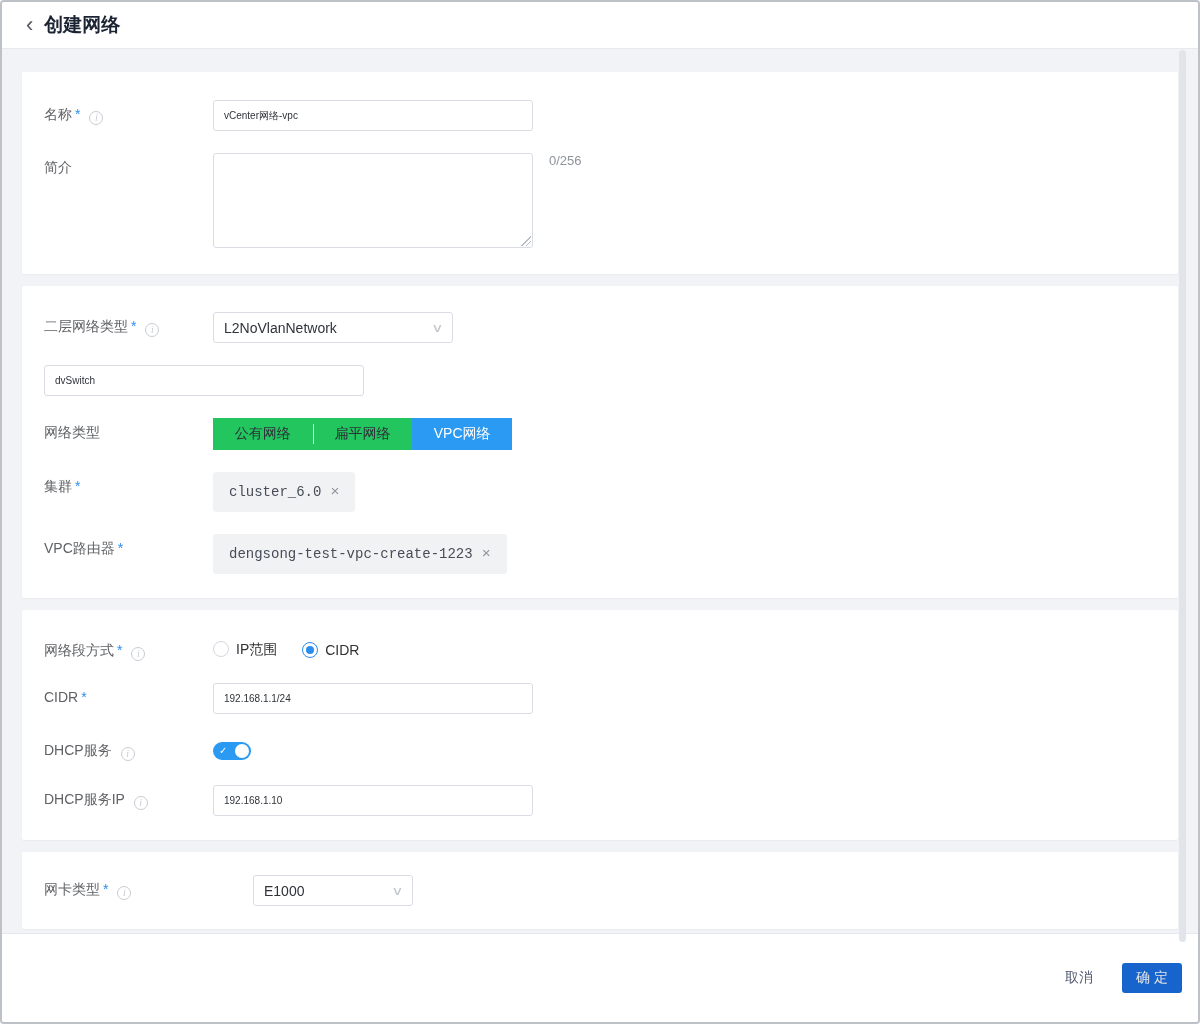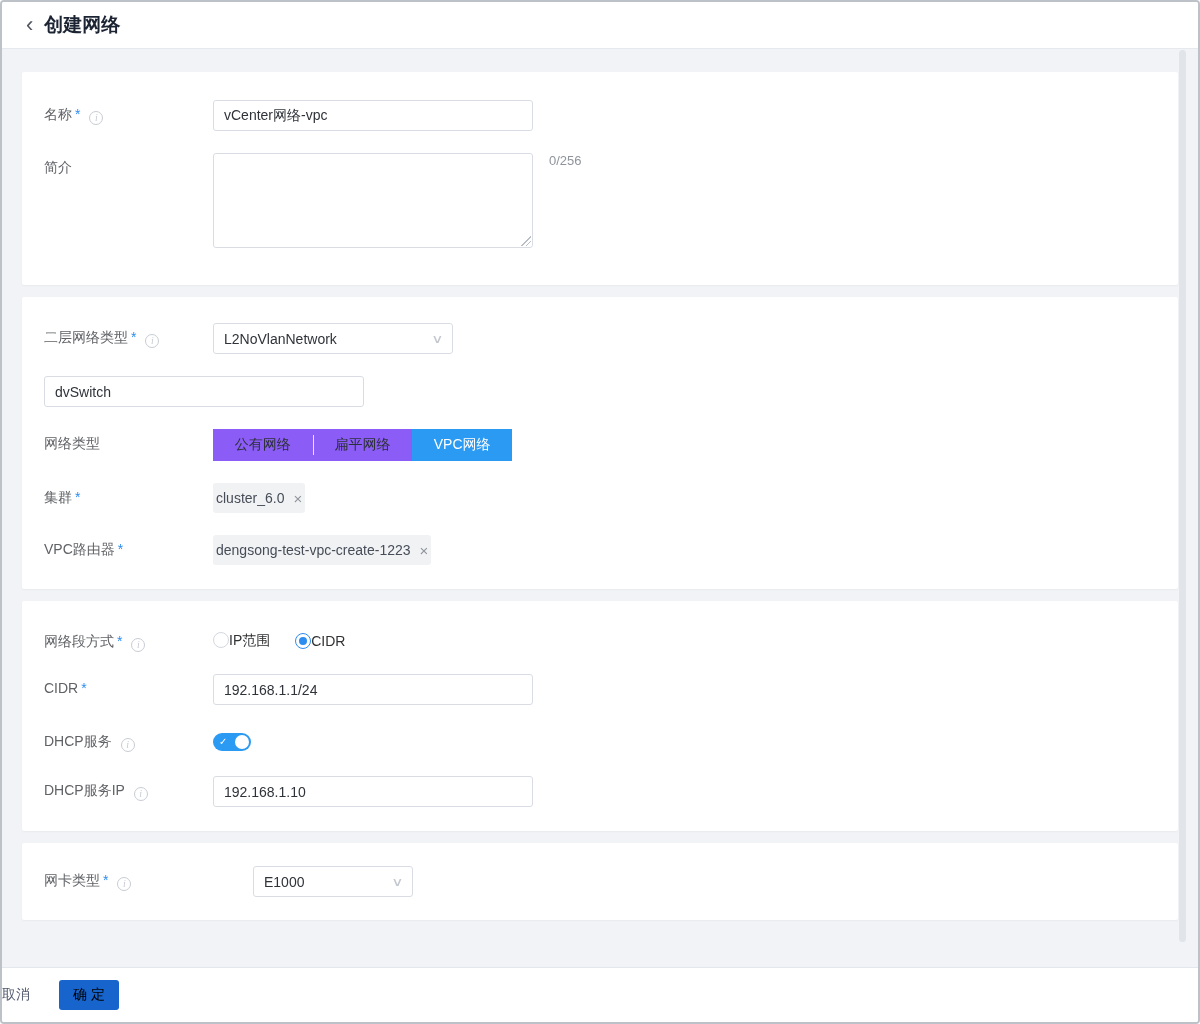--- a/index.html
+++ b/index.html
@@ -12,83 +12,83 @@
   
   .header { height:47px; background:#ffffff; border-bottom:1px solid #e6e9ee;
             display:flex; align-items:center; padding-left:24px; flex:none; }
   .back { font-size:22px; line-height:20px; color:#51555e; cursor:pointer; margin-right:11px; font-weight:400; }
   .title { font-size:19px; font-weight:600; color:#1c2433; }
 
   
   .content { flex:1; padding:23px 20px 0 20px; overflow:hidden; }
   .card { background:#ffffff; border-radius:2px; margin-bottom:12px;
           box-shadow:0 1px 2px rgba(0,0,0,0.04); padding:26px 24px 24px 22px; }
-  .card.c1 { padding-top:28px; padding-bottom:37px; }
+  .card.c1 { padding-top:28px; padding-bottom:26px; }
   .card.c4 { padding-top:23px; padding-bottom:23px; }
 
   .row { display:flex; margin-bottom:22px; }
   .row:last-child { margin-bottom:0; }
   .label { width:169px; flex:none; padding-top:6px; color:#606266; font-size:14px; }
   .req { color:#2d8cf0; margin-left:3px; }
   .info { display:inline-block; width:14px; height:14px; border:1px solid #c8ccd3; border-radius:50%;
           color:#c8ccd3; font-size:10px; line-height:12px; text-align:center; margin-left:5px;
           font-family:"Liberation Serif","DejaVu Serif",serif; font-style:italic; vertical-align:-2px; }
   .control { flex:1; }
 
   .input { height:31px; border:1px solid #d9dde3; border-radius:3px; padding:0 10px;
-           font-size:14px; color:#2f3339; font-family:inherit; background:#fff; outline:none; display:block; }
+           font-size:10px; color:#2f3339; font-family:inherit; background:#fff; outline:none; display:block; }
   .w320 { width:320px; }
   .textarea-wrap { display:flex; gap:16px; }
   .textarea { width:320px; height:95px; border:1px solid #d9dde3; border-radius:3px; padding:6px 10px;
               font-size:14px; color:#2f3339; font-family:inherit; resize:none; outline:none; position:relative; }
   .ta-box { position:relative; width:320px; height:95px; }
   .ta-box textarea { width:100%; height:100%; }
   .resize-handle { position:absolute; right:2px; bottom:2px; width:10px; height:10px; pointer-events:none;
       background:linear-gradient(135deg, transparent 0 50%, #b9bec6 50% 57%, transparent 57% 72%, #b9bec6 72% 79%, transparent 79%); }
   .counter { color:#8f949c; font-size:13px; padding-bottom:2px; }
 
   .select { height:31px; border:1px solid #d9dde3; border-radius:3px; background:#fff;
             display:flex; align-items:center; justify-content:space-between; padding:1px 10px;
             color:#2f3339; cursor:pointer; }
   .w240 { width:240px; } .w160 { width:160px;margin-left:40px; }
   .chevron { color:#c3c7ce; font-size:12px; transform:scaleX(1.4); }
 
   
   .seg { display:flex; width:299px; height:32px; }
-  .seg-btn { flex:1; background:#8b5cf6; color:#2c3038; font-size:14px; border:none; cursor:pointer;
+  .seg-btn { flex:1; background:#22c55e; color:#2c3038; font-size:14px; border:none; cursor:pointer;
              display:flex; align-items:center; justify-content:center; position:relative; font-family:inherit; }
   .seg-btn + .seg-btn::before { content:""; position:absolute; left:0; top:6px; bottom:6px; width:1px; background:#e3e5e8; }
   .seg-btn.active { background:#2b9af3; color:#fff; }
   .seg-btn.active::before { display:none; }
 
   
-  .tag { display:inline-flex; align-items:center; height:30px; background:#f1f2f4; border-radius:3px;
-         padding:0 3px; color:#474d58; font-size:14px; gap:9px; }
+  .tag { display:inline-flex; align-items:center; height:40px; background:#f1f2f4; border-radius:3px;
+         padding:0 16px; color:#474d58; font-size:14px; gap:9px;font-family:Liberation Mono, monospace; }
   .tag .close { color:#8f949c; font-size:15px; cursor:pointer; line-height:1; }
 
   
   .radio-group { display:flex; align-items:center; gap:25px; padding-top:5px; }
-  .radio-item { display:flex; cursor:pointer; }
+  .radio-item { display:flex; gap:7px; cursor:pointer; }
   .radio-circle { width:16px; height:16px; border:1px solid #d4d8de; border-radius:50%; background:#fff;
                   display:flex; align-items:center; justify-content:center; }
   .radio-circle.checked { border-color:#2d8cf0; }
   .radio-circle.checked::after { content:""; width:8px; height:8px; border-radius:50%; background:#2d8cf0; }
 
   
   .toggle { width:38px; height:18px; border-radius:9px; background:#2b9af3; position:relative;
             display:inline-block; cursor:pointer; margin-top:6px; }
   .toggle .check { position:absolute; left:6px; top:2px; color:#fff; font-size:10px; line-height:14px; }
   .toggle .knob { position:absolute; right:2px; top:2px; width:14px; height:14px; border-radius:50%; background:#fff; }
 
   
-  .footer { height:55px; background:#fff; border-top:1px solid #e4e7ed; flex:none;
-            display:flex; align-items:center; justify-content:flex-start; gap:29px; padding-right:16px; }
+  .footer { height:89px; background:#fff; border-top:1px solid #e4e7ed; flex:none;
+            display:flex; align-items:center; justify-content:flex-end; gap:29px; padding-right:16px; }
   .btn-cancel { background:none; border:none; color:#515a6e; font-size:14px; cursor:pointer; font-family:inherit; }
   .btn-confirm { width:60px; height:30px; background:#1664cc; border:none; border-radius:3px;
-                 color:#000000; font-size:14px; cursor:pointer; font-family:inherit; white-space:nowrap; }
+                 color:#e5e5e5; font-size:14px; cursor:pointer; font-family:inherit; white-space:nowrap; }
 
   
   .scrollbar-thumb { position:absolute; right:12px; top:48px; width:7px; height:892px;
                      background:#e1e5ea; border-radius:4px; }
 </style>
 </head>
 <body>
 
 <div class="frame">
 

